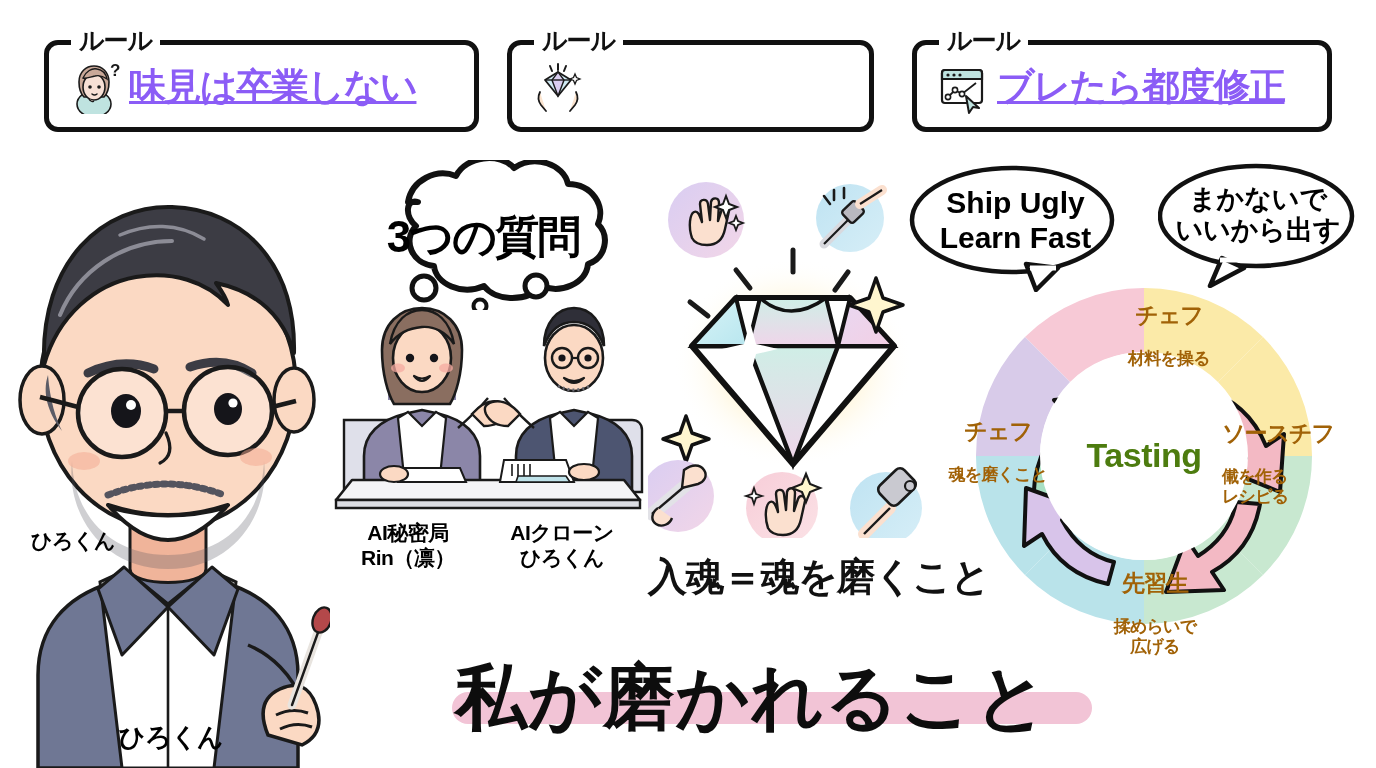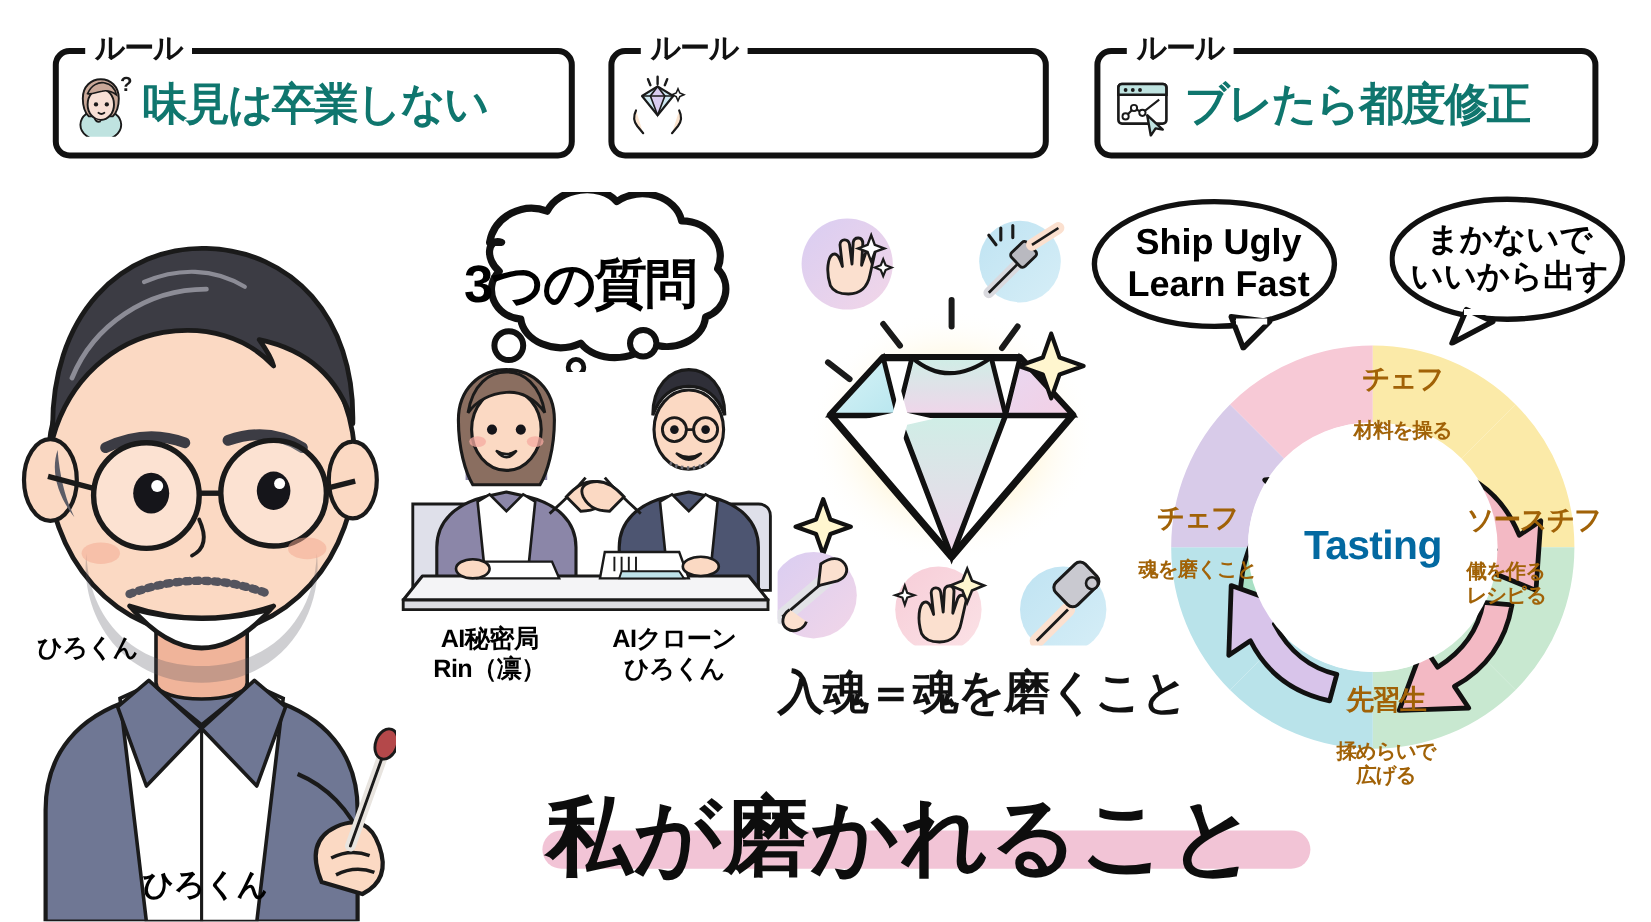--- a/index.html
+++ b/index.html
@@ -12,41 +12,42 @@
   #stage { position: relative; width: 1376px; height: 768px; background: #fff; }
 
   
   .rule-box {
     position: absolute;
     border: 5px solid #111;
     border-radius: 14px;
     background: #fff;
     display: flex;
     align-items: center;
-    padding: 0 14px 0 8px;
+    padding: 0 14px 0 18px;
   }
   .rule-tag {
     position: absolute;
     top: -17px; left: 22px;
     background: #fff;
     padding: 0 8px;
     font-size: 25px;
     font-weight: 700;
     color: #111;
     letter-spacing: -1px;
     line-height: 1;
     white-space: nowrap;
   }
   .rule-text {
     font-size: 37px;
     font-weight: 800;
-    color: #0f766e;
+    color: #8b5cf6;
     letter-spacing: -1.5px;
     white-space: nowrap;
     line-height: 1;
+    text-decoration: underline;
   }
   .rule-icon { width: 56px; height: 56px; flex: 0 0 56px; margin-right: 6px; }
 
   
   .thought-wrap { position: absolute; }
   .thought-text {
     position: absolute;
     width: 100%;
     text-align: center;
     font-size: 44px;
@@ -75,21 +76,21 @@
     letter-spacing: -0.5px;
   }
 
   
   .ring-wrap { position: absolute; }
   .ring-center {
     position: absolute;
     text-align: center;
     font-size: 34px;
     font-weight: 600;
-    color: #0369a1;
+    color: #4d7c0f;
     letter-spacing: -0.5px;
   }
   .ring-label {
     position: absolute;
     text-align: center;
     color: #a16207;
     white-space: pre-line;
   }
   .ring-label .rl-title {
     font-size: 23px; font-weight: 800; letter-spacing: -1px; display:block;

